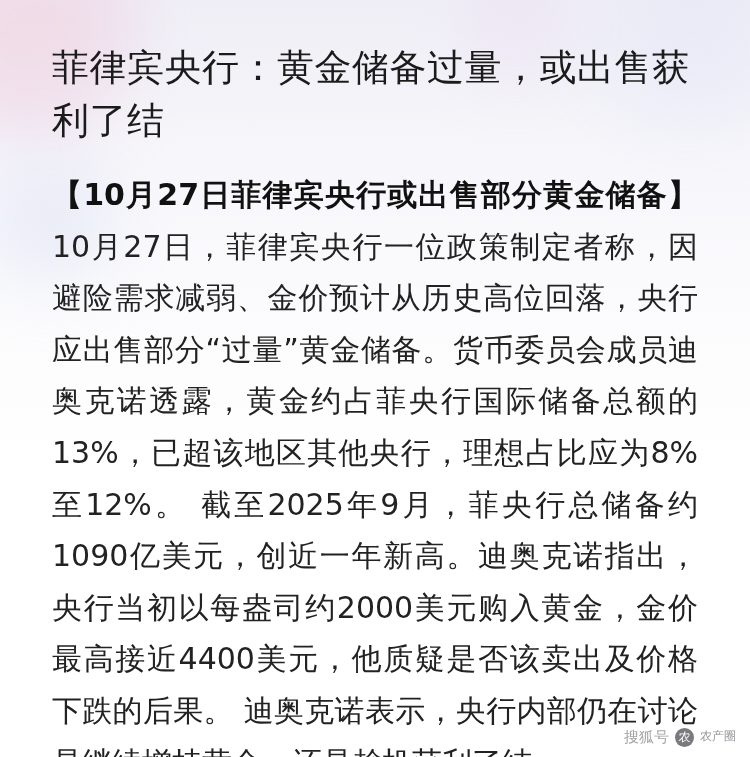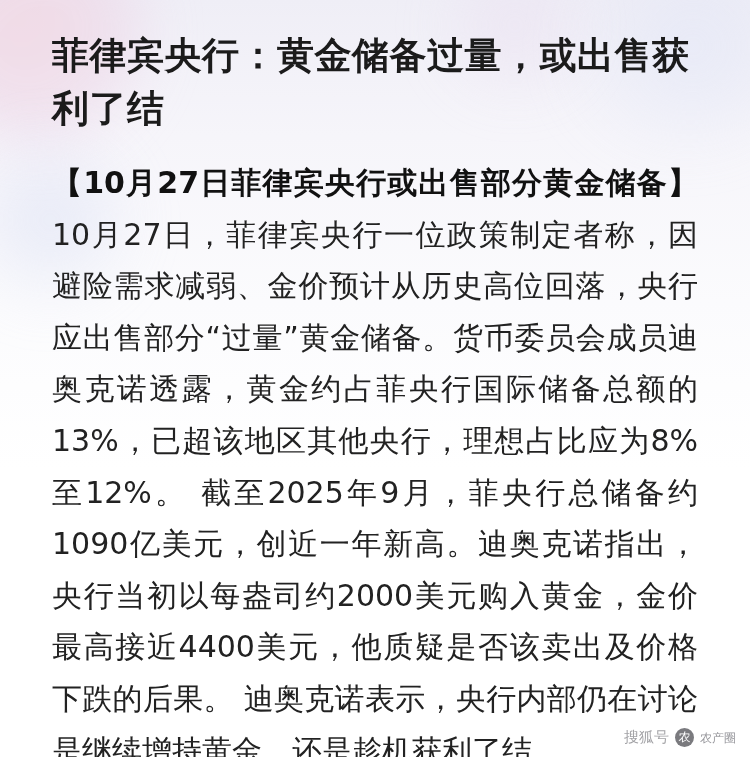--- a/index.html
+++ b/index.html
@@ -50,47 +50,47 @@
     background: radial-gradient(circle at 50% 50%, #e9dcef 0%, rgba(247,246,251,0) 74%);
   }
   .content {
     position: relative;
     z-index: 2;
     padding: 26px 52px 0 52px;
     box-sizing: border-box;
   }
   .headline {
     font-family: "DejaVu Sans", "Liberation Sans", sans-serif;
-    font-weight: bold;
+    font-weight: normal;
     font-size: 37px;
     line-height: 1.42;
     color: #1b1b1b;
     letter-spacing: 0.5px;
-    margin: 4px 0 22px 0;
+    margin: 16px 0 22px 0;
   }
   .article {
     font-family: "DejaVu Sans", "Liberation Sans", sans-serif;
     font-size: 30px;
     line-height: 1.72;
     color: #222222;
     text-align: justify;
     text-justify: inter-ideograph;
     margin: 0;
   }
   .article .lead {
     font-weight: bold;
     color: #111111;
   }
   .watermark {
     position: absolute;
     right: 14px;
     bottom: 10px;
     z-index: 3;
     display: flex;
-    align-items: flex-end;
+    align-items: flex-start;
     gap: 6px;
     color: #9a9a9e;
     font-size: 15px;
     font-family: "DejaVu Sans", "Liberation Sans", sans-serif;
     opacity: 0.92;
     margin-top: 48px;
   }
   .wm-logo {
     width: 19px;
     height: 19px;

